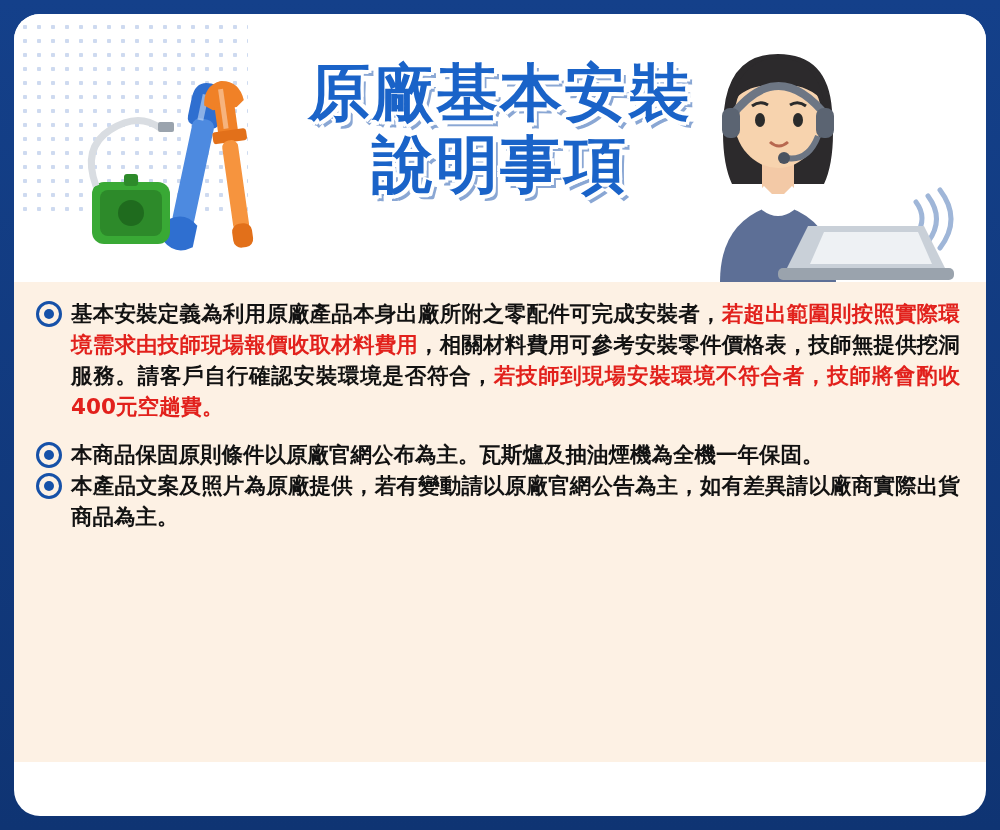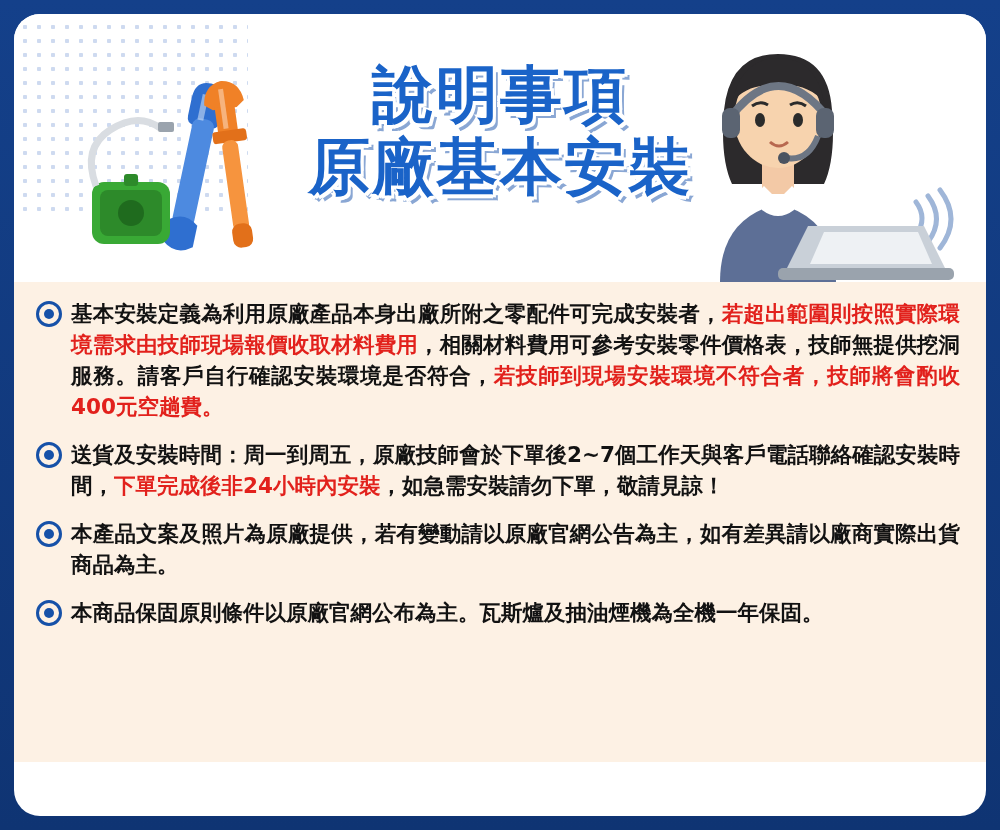--- a/index.html
+++ b/index.html
@@ -195,59 +195,50 @@
           <path d="M160 96 q-10 26 -32 22" stroke="#6d7684" stroke-width="6" fill="none"></path>
           <circle cx="126" cy="118" r="6" fill="#4b5360"></circle>
 
           <path d="M150 186 l116 0 l22 44 l-160 0 z" fill="#c9d0d8"></path>
           <path d="M166 192 l94 0 l14 32 l-122 0 z" fill="#eef1f4"></path>
           <rect x="120" y="228" width="176" height="12" rx="5" fill="#9aa3ad"></rect>
         </svg>
       </div>
 
       <div class="title-wrap">
+        <div class="title-line l1">原廠基本安裝</div>
         <div class="title-line l2">說明事項</div>
-        <div class="title-line l1">原廠基本安裝</div>
       </div>
     </div>
 
     <div class="body-area" id="notes-list">
 
     <div class="item">
           <span class="bullet">
             <svg width="26" height="26" viewBox="0 0 26 26" xmlns="http://www.w3.org/2000/svg">
               <circle cx="13" cy="13" r="11.5" fill="none" stroke="#1651a8" stroke-width="3"></circle>
               <circle cx="13" cy="13" r="5" fill="#1651a8"></circle>
             </svg>
           </span>
           <div class="text"><span>基本安裝定義為利用原廠產品本身出廠所附之零配件可完成安裝者，</span><span class="hl">若超出範圍則按照實際環境需求由技師現場報價收取材料費用</span><span>，相關材料費用可參考安裝零件價格表，技師無提供挖洞服務。請客戶自行確認安裝環境是否符合，</span><span class="hl">若技師到現場安裝環境不符合者，技師將會酌收400元空趟費。</span></div>
         </div>
-        <div class="item">
+        <div class="item last-item">
           <span class="bullet">
             <svg width="26" height="26" viewBox="0 0 26 26" xmlns="http://www.w3.org/2000/svg">
               <circle cx="13" cy="13" r="11.5" fill="none" stroke="#1651a8" stroke-width="3"></circle>
               <circle cx="13" cy="13" r="5" fill="#1651a8"></circle>
             </svg>
           </span>
-          <div class="text"><span>送貨及安裝時間：周一到周五，原廠技師會於下單後2~7個工作天與客戶電話聯絡確認安裝時間，</span><span class="hl">下單完成後非24小時內安裝</span><span>，如急需安裝請勿下單，敬請見諒！</span></div>
+          <div class="text"><span>本商品保固原則條件以原廠官網公布為主。瓦斯爐及抽油煙機為全機一年保固。</span></div>
         </div>
         <div class="item">
           <span class="bullet">
             <svg width="26" height="26" viewBox="0 0 26 26" xmlns="http://www.w3.org/2000/svg">
               <circle cx="13" cy="13" r="11.5" fill="none" stroke="#1651a8" stroke-width="3"></circle>
               <circle cx="13" cy="13" r="5" fill="#1651a8"></circle>
             </svg>
           </span>
           <div class="text"><span>本產品文案及照片為原廠提供，若有變動請以原廠官網公告為主，如有差異請以廠商實際出貨商品為主。</span></div>
         </div>
-        <div class="item last-item">
-          <span class="bullet">
-            <svg width="26" height="26" viewBox="0 0 26 26" xmlns="http://www.w3.org/2000/svg">
-              <circle cx="13" cy="13" r="11.5" fill="none" stroke="#1651a8" stroke-width="3"></circle>
-              <circle cx="13" cy="13" r="5" fill="#1651a8"></circle>
-            </svg>
-          </span>
-          <div class="text"><span>本商品保固原則條件以原廠官網公布為主。瓦斯爐及抽油煙機為全機一年保固。</span></div>
-        </div>
       </div>
 
   </div>
 </div>
 
 </body></html>

